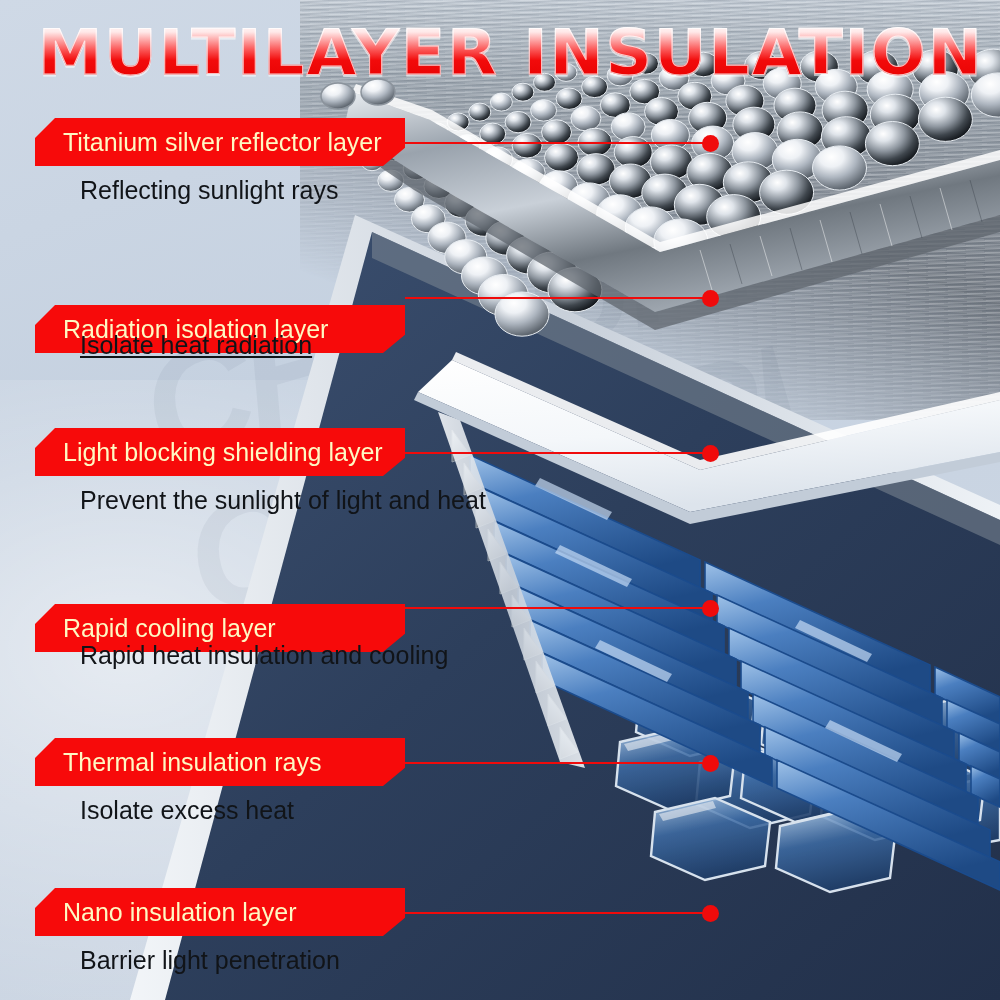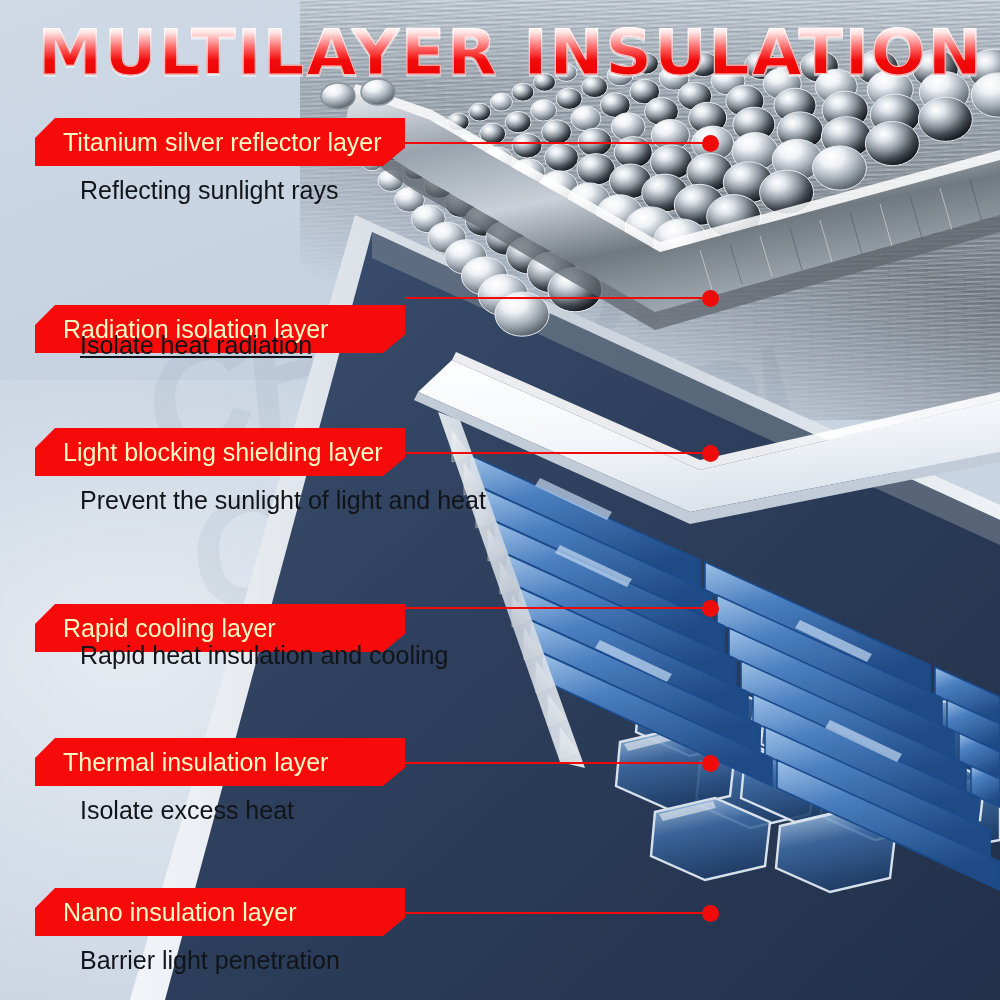--- a/index.html
+++ b/index.html
@@ -407,21 +407,21 @@
       <div class="lead" style="left: 405px; top: 452px; width: 305px;"></div>
       <div class="dot" style="left: 702px; top: 445px;"></div>
       <div class="sub" style="top: 486px;">Prevent the sunlight of light and heat</div>
       <div class="banner" style="top: 604px; width: 370px;">
         <span>Rapid cooling layer</span>
       </div>
       <div class="lead" style="left: 405px; top: 607px; width: 305px;"></div>
       <div class="dot" style="left: 702px; top: 600px;"></div>
       <div class="sub" style="top: 641px;">Rapid heat insulation and cooling</div>
       <div class="banner" style="top: 738px; width: 370px;">
-        <span>Thermal insulation layer</span>
+        <span>Thermal insulation rays</span>
       </div>
       <div class="lead" style="left: 405px; top: 762px; width: 305px;"></div>
       <div class="dot" style="left: 702px; top: 755px;"></div>
       <div class="sub" style="top: 796px; text-align: center;">Isolate excess heat</div>
       <div class="banner" style="top: 888px; width: 370px;">
         <span>Nano insulation layer</span>
       </div>
       <div class="lead" style="left: 405px; top: 912px; width: 305px;"></div>
       <div class="dot" style="left: 702px; top: 905px;"></div>
       <div class="sub" style="top: 946px;">Barrier light penetration</div>

